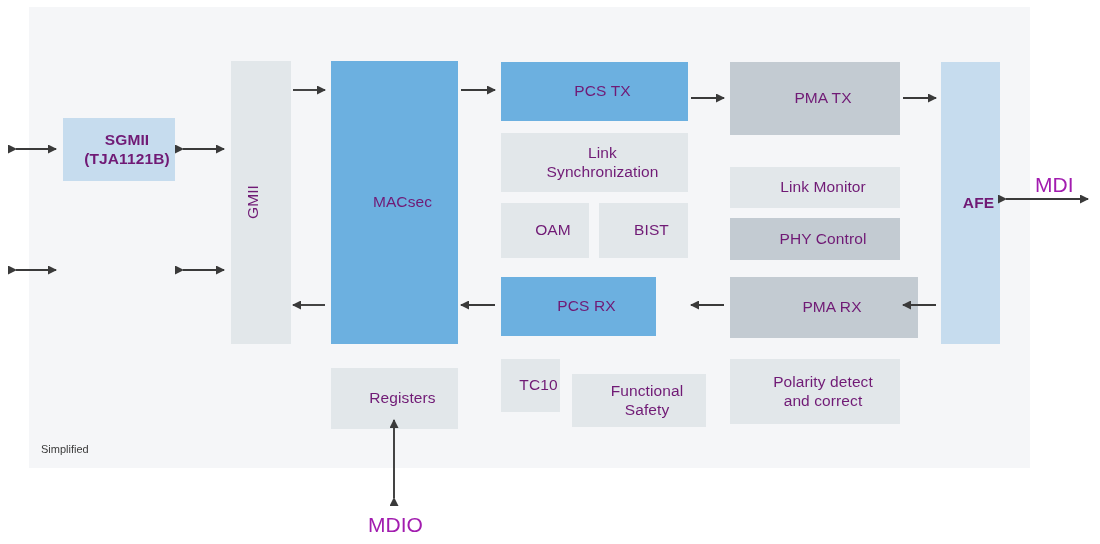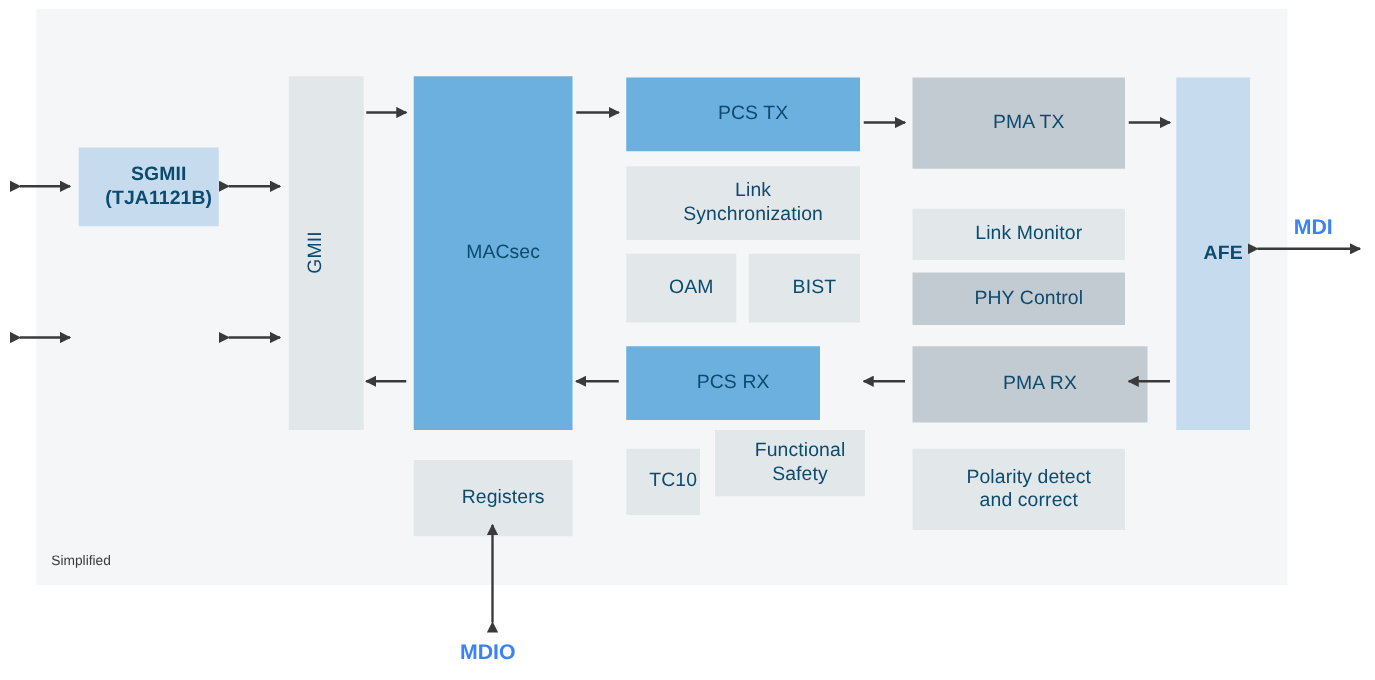--- a/index.html
+++ b/index.html
@@ -1,27 +1,27 @@
 <!DOCTYPE html>
 <html><head>
 <meta charset="utf-8">
 <title>PHY Block Diagram</title>
 <style>
   html,body{margin:0;padding:0;background:#ffffff;}
   body{font-family:"Liberation Sans","DejaVu Sans",sans-serif;}
   #stage{position:relative;width:1100px;height:544px;background:#ffffff;overflow:hidden;}
   #panel{position:absolute;left:29px;top:7px;width:1001px;height:461px;background:#f5f6f8;}
   .blk{position:absolute;box-sizing:border-box;display:flex;align-items:center;justify-content:center;
-       text-align:center;color:#0c4a6e;font-size:15.5px;line-height:1.22;letter-spacing:.1px;padding-left:16px;}
+       text-align:center;color:#701a75;font-size:15.5px;line-height:1.22;letter-spacing:.1px;padding-left:16px;}
   .blue{background:#6cb0e0;}
   .lightblue{background:#c6dcee;font-weight:bold;}
   .gray{background:#c3cbd2;}
   .lgray{background:#e2e7ea;}
   .vert{writing-mode:vertical-rl;transform:rotate(180deg);}
-  .lbl{position:absolute;color:#3b82f6;font-size:17px;line-height:1.2;white-space:nowrap;font-weight:bold;}
+  .lbl{position:absolute;color:#a21caf;font-size:21px;line-height:1.2;white-space:nowrap;}
   .note{position:absolute;color:#3b3b3b;font-size:11px;}
   svg.arrows{position:absolute;left:0;top:0;width:1100px;height:544px;overflow:visible;pointer-events:none;}
 </style>
 </head>
 <body>
 
 <div id="stage">
 
   <div id="panel"></div>
 
@@ -49,21 +49,21 @@
   <div class="blk gray" style="left:730px;top:218px;width:170px;height:42px;">PHY Control</div>
 
   <div class="blk gray" style="left:730px;top:277px;width:188px;height:61px;">PMA RX</div>
 
   <div class="blk lightblue" style="left:941px;top:62px;width:59px;height:282px;">AFE</div>
 
   <div class="blk lgray" style="left:331px;top:368px;width:127px;height:61px;">Registers</div>
 
   <div class="blk lgray" style="left:501px;top:359px;width:59px;height:53px;">TC10</div>
 
-  <div class="blk lgray" style="left:572px;top:344px;width:120px;height:53px;">Functional<br>Safety</div>
+  <div class="blk lgray" style="left:572px;top:374px;width:134px;height:53px;">Functional<br>Safety</div>
 
   <div class="blk lgray" style="left:730px;top:359px;width:170px;height:65px;">Polarity detect<br>and correct</div>
 
   <div class="lbl" style="left:1035px;top:172px;">MDI</div>
 
   <div class="lbl" style="left:368px;top:512px;">MDIO</div>
 
   <div class="note" style="left:41px;top:443px;">Simplified</div>
 
   <svg class="arrows" viewBox="0 0 1100 544">

